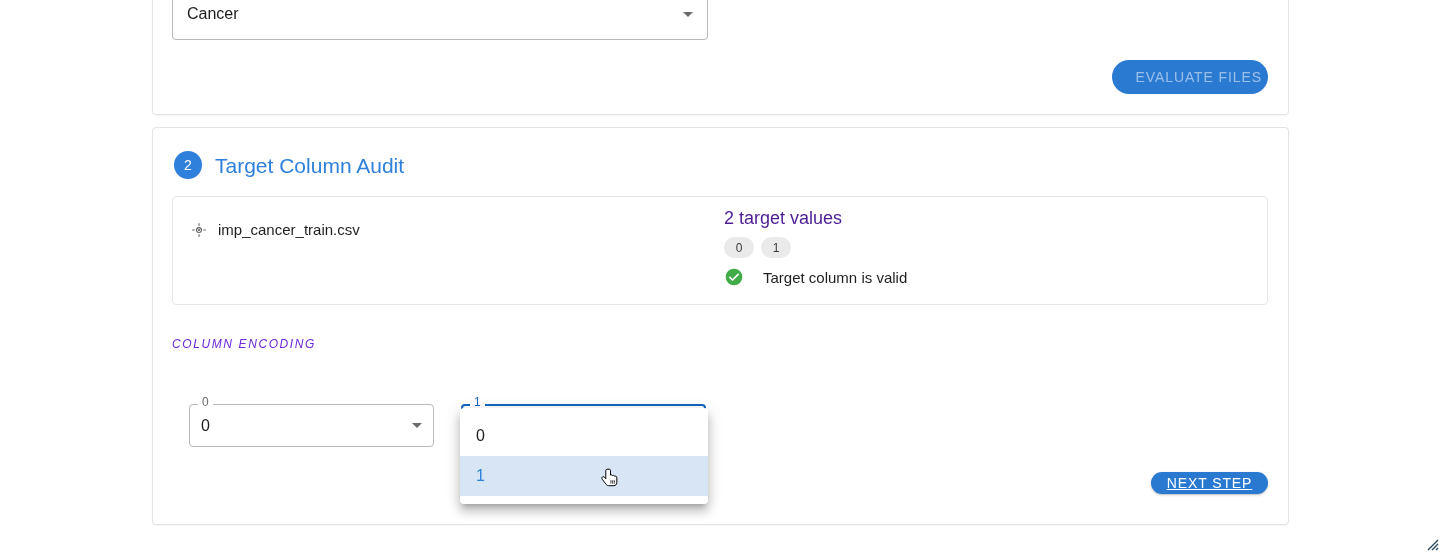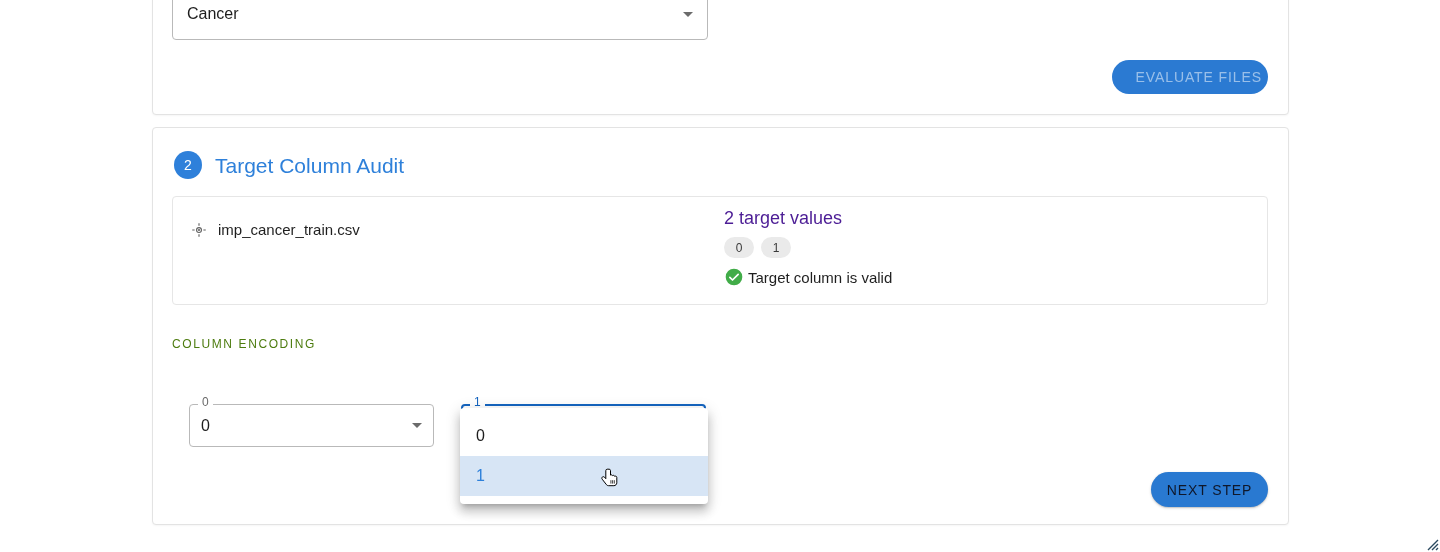--- a/index.html
+++ b/index.html
@@ -106,23 +106,24 @@
     height: 34px;
     background: #2b7ad2;
     color: rgba(255,255,255,0.52);
     box-shadow: none;
     justify-content: flex-end;
   }
   #btn-next-step {
     left: 1151px;
     top: 472px;
     width: 117px;
-    height: 35px;
+    height: 22px;
     background: #2979d1;
-    color: #0f172a;
+    color: #ffffff;
+    text-decoration: underline;
   }
 
   
   #step2-header {
     position: absolute;
     left: 174px;
     top: 151px;
     display: flex;
     align-items: center;
     gap: 13px;
@@ -191,33 +192,34 @@
     border-radius: 11px;
     height: 21px;
     min-width: 30px;
     padding: 0 9px;
     font-size: 12px;
     display: flex;
     align-items: center;
     justify-content: center;
     box-sizing: border-box;
   }
-  .valid-row { display: flex; align-items: center; gap: 4px; }
+  .valid-row { display: flex; align-items: center; gap: 19px; }
   .valid-text { font-size: 15px; color: #1f1f1f; }
   .check-icon { width: 20px; height: 20px; display:block; flex:none; }
 
   
   #encoding-label {
     position: absolute;
     left: 172px;
     top: 337px;
-    color: #4d7c0f;
+    color: #6d28d9;
     font-size: 12px;
     letter-spacing: 1.6px;
     text-transform: uppercase;
+    font-style: italic;
   }
   #encoding-desc {
     position: absolute;
     left: 172px;
     top: 363px;
     font-size: 16px;
     color: #1f1f1f;
   }
 
   

